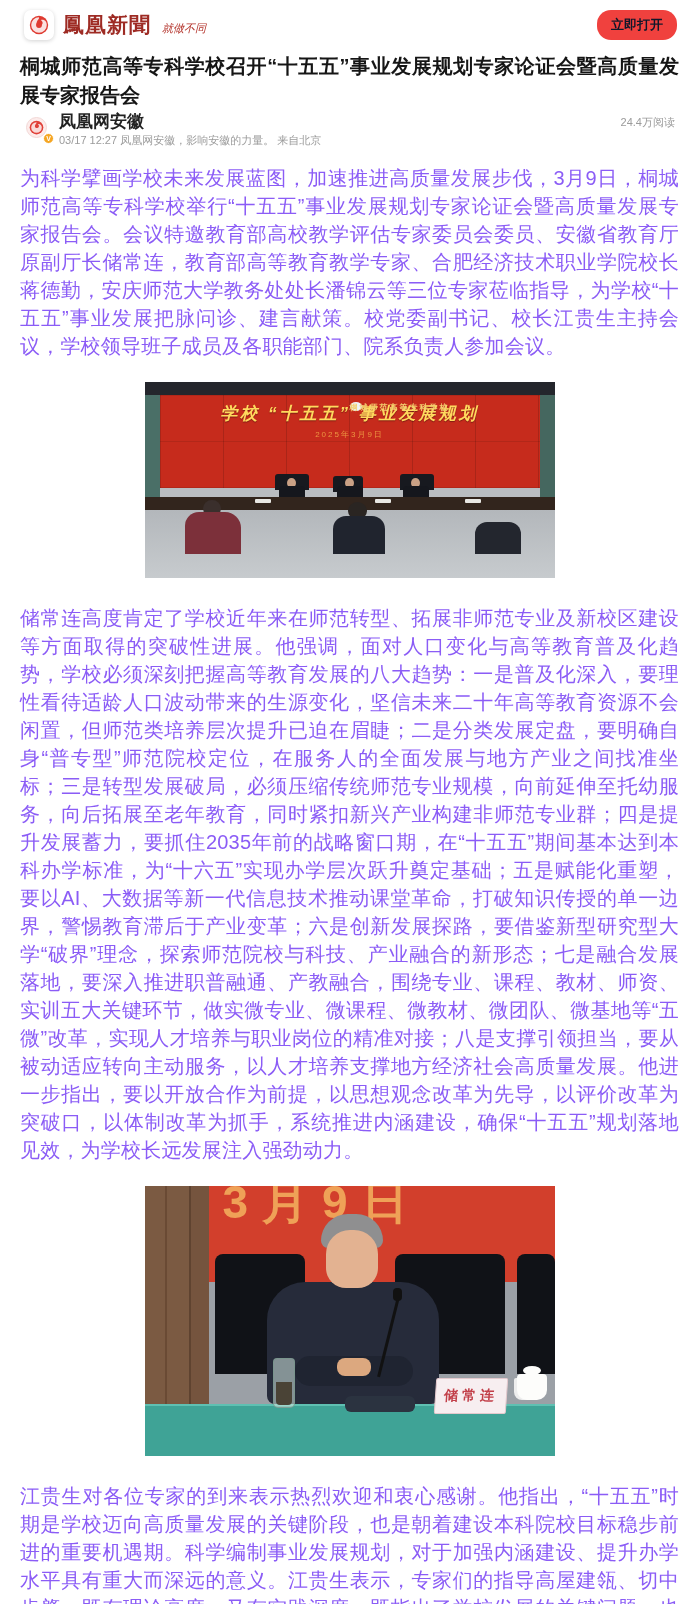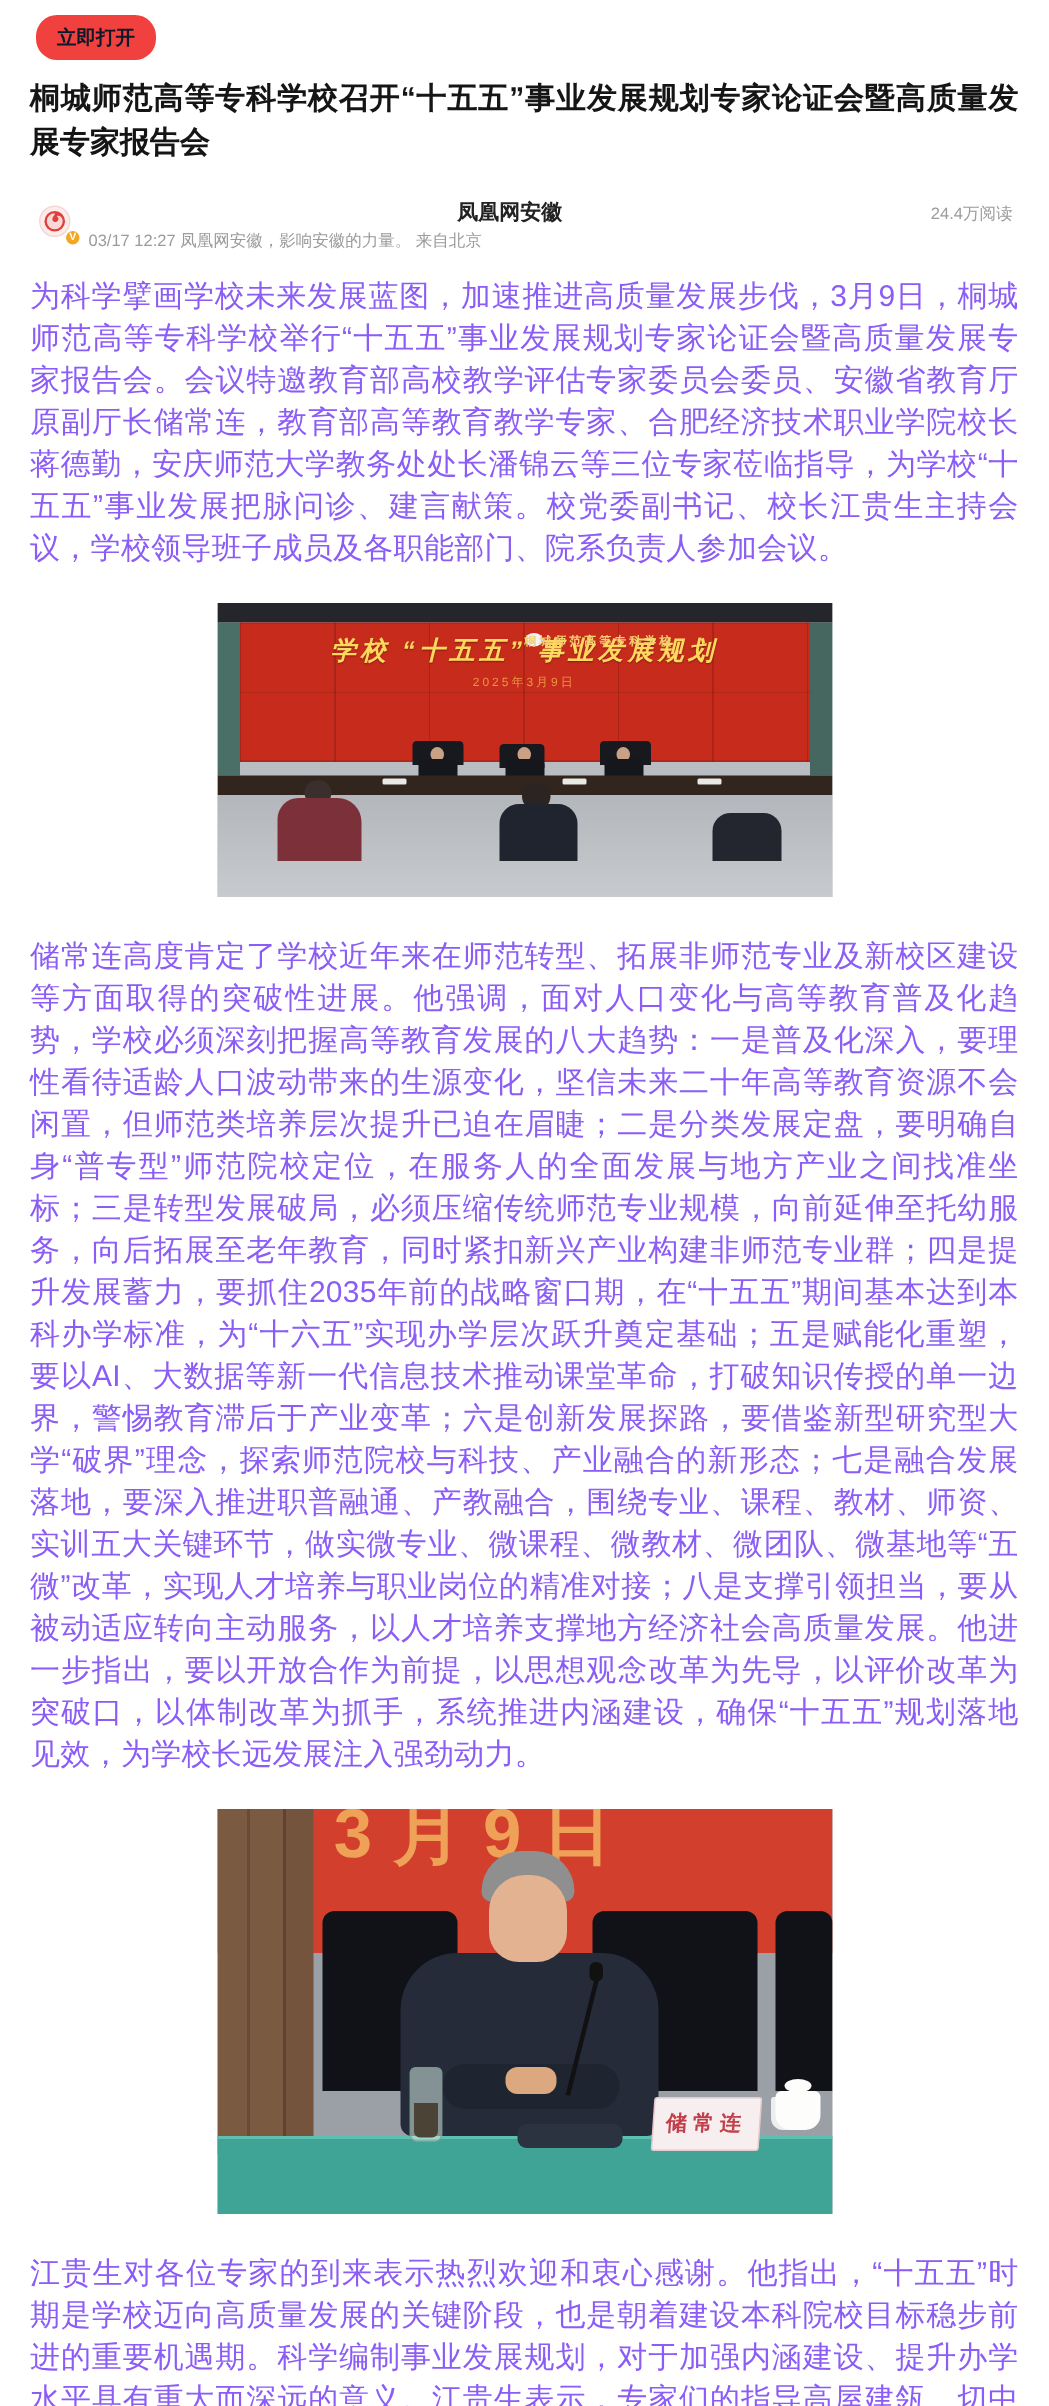--- a/index.html
+++ b/index.html
@@ -31,38 +31,38 @@
   }
   .open-btn {
     background:#f0413e; color:#0f172a; border:none; border-radius:14px;
     font-size:13px; padding:6px 14px; cursor:pointer; font-weight:600;
   }
 
   
   .article { padding:0 20px; }
   .title {
     font-size:20px; line-height:29px; font-weight:700; color:#151515;
-    margin:4px 0 24px 0; text-align:justify;
+    margin:4px 0 4px 0; text-align:justify;
   }
 
   
   .author-row { display:flex; align-items:flex-start; margin:2px 4px 16px 6px; position:relative; }
   .avatar-wrap { position:relative; width:24px; height:24px; margin-top:3px; cursor:pointer; }
   .avatar {
     width:21px; height:21px; border-radius:50%; background:#fdeceb;
     display:flex; align-items:center; justify-content:center; overflow:hidden;
     border:1px solid #f2d8d6;
   }
   .badge {
     position:absolute; right:-4px; bottom:-3px; width:11px; height:11px; border-radius:50%;
     background:#f5a623; color:#fff; font-size:7px; font-weight:700;
     display:flex; align-items:center; justify-content:center; border:1px solid #fff;
   }
   .author-info { margin-left:9px; flex:1; }
-  .author-name { font-size:14px; font-weight:700; color:#222; line-height:15px; cursor:pointer;text-align:center; }
+  .author-name { font-size:17px; font-weight:700; color:#222; line-height:15px; cursor:pointer; }
   .author-meta { font-size:11px; color:#9b9b9b; margin-top:4px; }
   .views { font-size:11px; color:#9b9b9b; margin-top:1px; white-space:nowrap; }
 
   
   .para {
     font-size:20px; line-height:28px; color:#8b5cf6; text-align:justify;
     margin-bottom:18px; letter-spacing:.2px;
   }
 
   
@@ -130,20 +130,31 @@
   .p2-card span { position:static; font-size:14px; font-weight:700; color:#c2404a; letter-spacing:4px; }
   .p2-cup { left:372px; top:188px; width:30px; height:26px; background:#fdfdfb; border-radius:4px 4px 10px 10px; box-shadow:-5px 2px 0 -2px #eee; }
   .p2-cup-lid { left:378px; top:180px; width:18px; height:9px; background:#fdfdfb; border-radius:50%; }
 </style>
 </head>
 <body>
 
 <div class="page">
 
   <header class="topbar">
+    <div class="brand-wrap">
+      <div class="logo-box">
+        <svg width="22" height="22" viewBox="0 0 24 24">
+          <circle cx="12" cy="12" r="10" fill="#df3b31"></circle>
+          <path d="M12 3.5 a8.5 8.5 0 1 0 8.5 8.5 c0-4.5-3.5-6.5-6.5-5.5 2.6 1.6 2.8 5.2-.4 6.2 -2.7.8-4.8-1.6-4-4.1 .7-2.2 2.9-3.3 2.4-5.1z" fill="#ffffff" opacity=".85"></path>
+          <circle cx="12" cy="12" r="3.2" fill="#df3b31"></circle>
+        </svg>
+      </div>
+      <span class="brand-text">鳳凰新聞</span>
+      <span class="tagline">就做不同</span>
+    </div>
     <button class="open-btn">立即打开</button>
   </header>
 
   <main class="article">
 
     <h1 class="title">桐城师范高等专科学校召开“十五五”事业发展规划专家论证会暨高质量发展专家报告会</h1>
 
     <div class="author-row">
       <div class="avatar-wrap">
         <div class="avatar">

